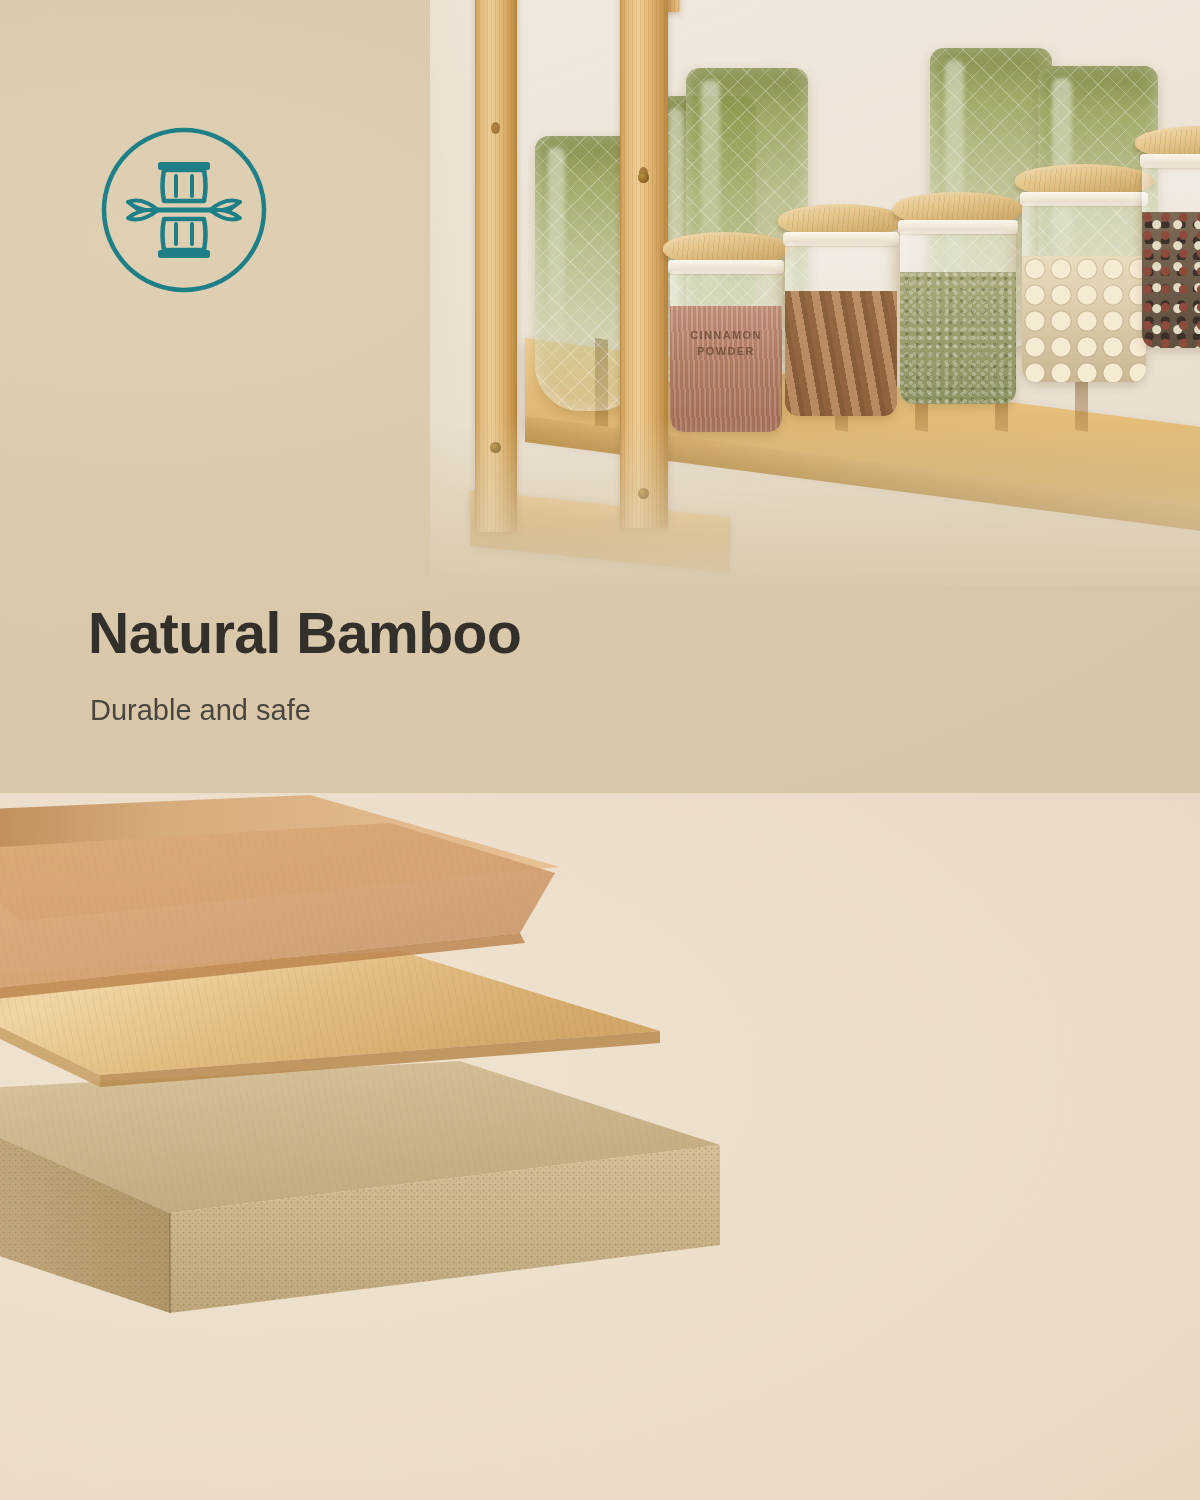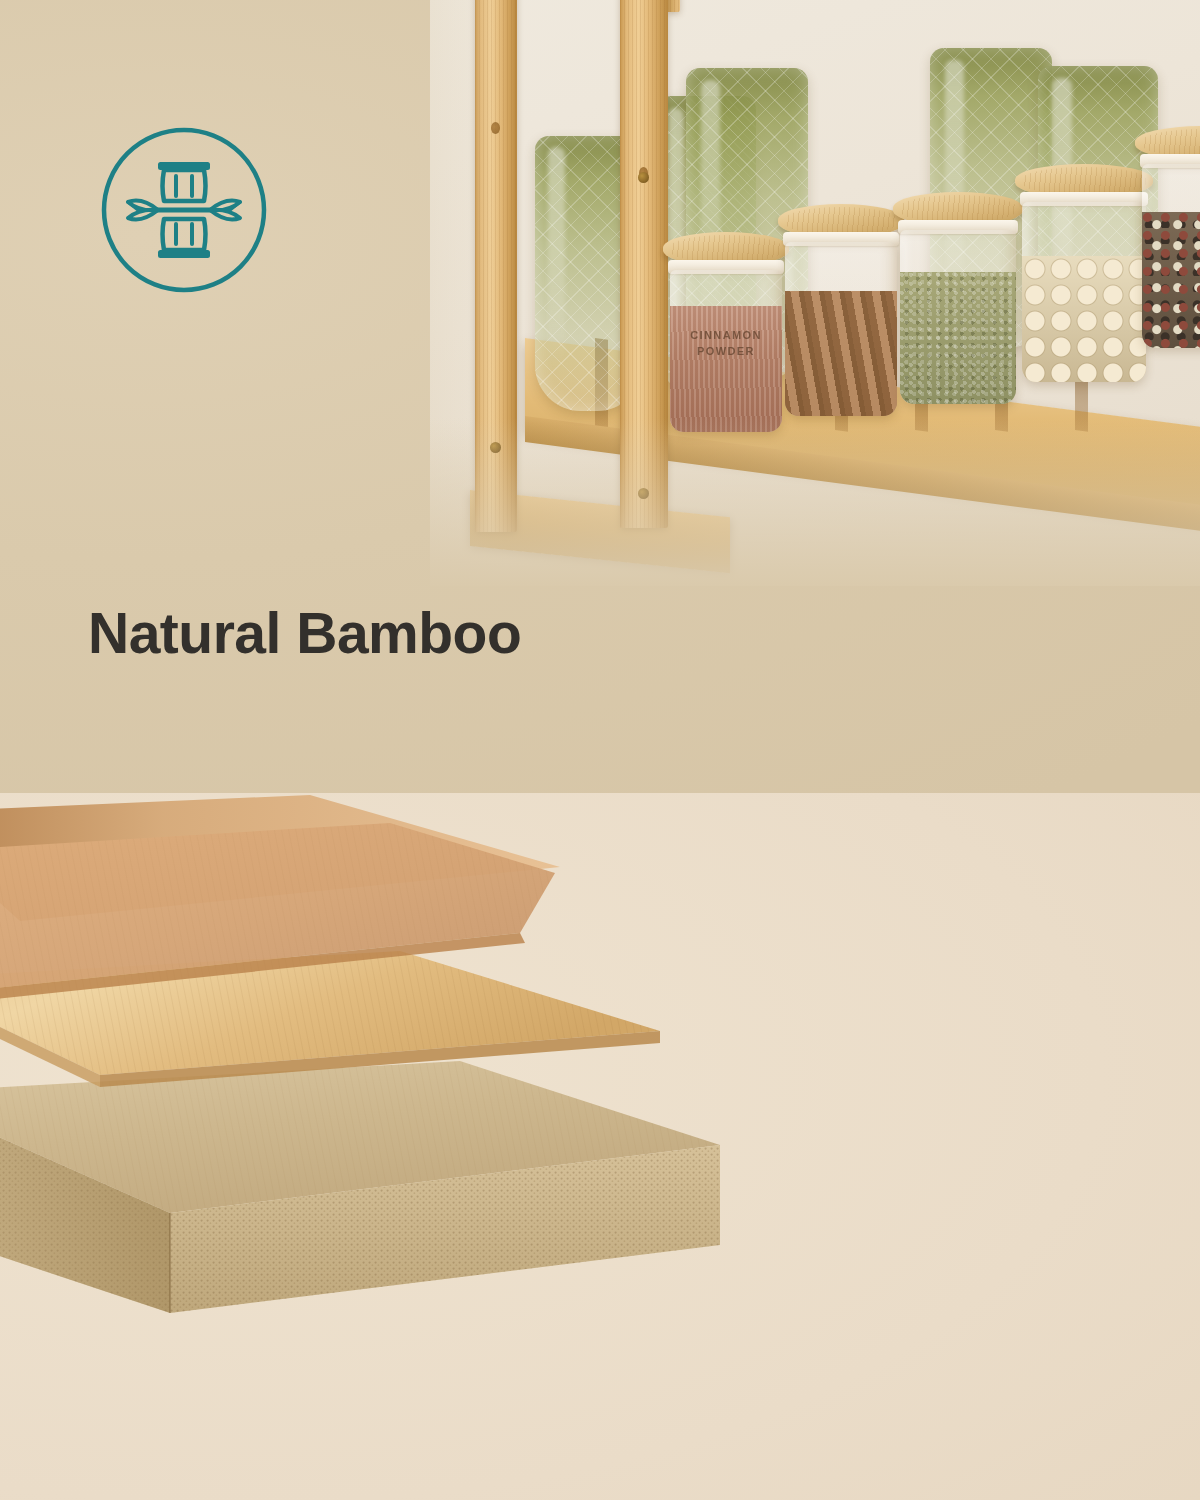--- a/index.html
+++ b/index.html
@@ -318,20 +318,21 @@
       <path d="M62 88 q-16 13 -30 8 q12 -10 30 -8 z" fill="none" stroke="#1E8086" stroke-width="4" stroke-linejoin="round"></path>
       <line x1="32" y1="80" x2="42" y2="88" stroke="#1E8086" stroke-width="3.4" stroke-linecap="round"></line>
 
       <path d="M114 88 q16 -13 30 -8 q-12 10 -30 8 z" fill="none" stroke="#1E8086" stroke-width="4" stroke-linejoin="round"></path>
       <path d="M114 88 q16 13 30 8 q-12 -10 -30 -8 z" fill="none" stroke="#1E8086" stroke-width="4" stroke-linejoin="round"></path>
       <line x1="144" y1="80" x2="134" y2="88" stroke="#1E8086" stroke-width="3.4" stroke-linecap="round"></line>
     </svg>
   </div>
 
   <div class="heading">Natural Bamboo</div>
+  <div class="subheading">Durable and safe</div>
 </div>
 
 <div class="panel-bottom">
 
   <div class="layers">
     <svg viewBox="0 0 760 520" width="760" height="520">
       <defs>
         <linearGradient id="gCoat" x1="0" y1="0" x2="1" y2="1">
           <stop offset="0%" stop-color="#E0AF7E"></stop>
           <stop offset="55%" stop-color="#D4A273"></stop>

